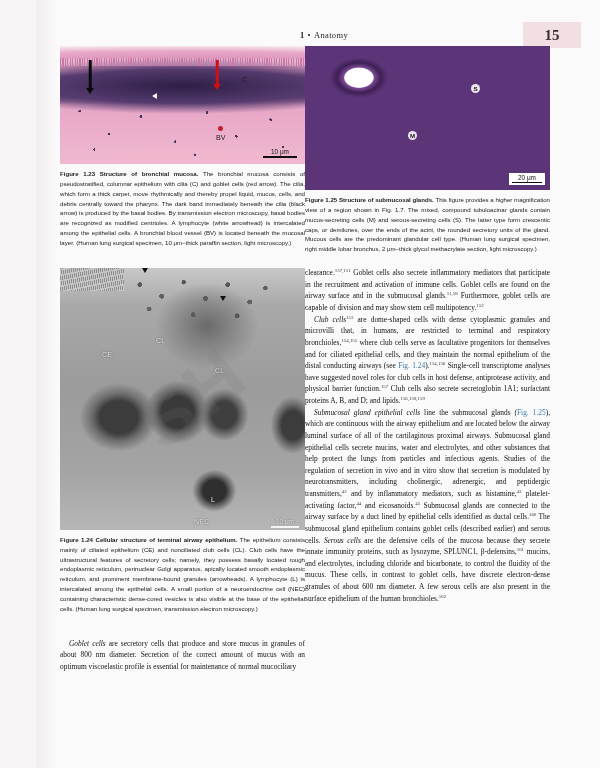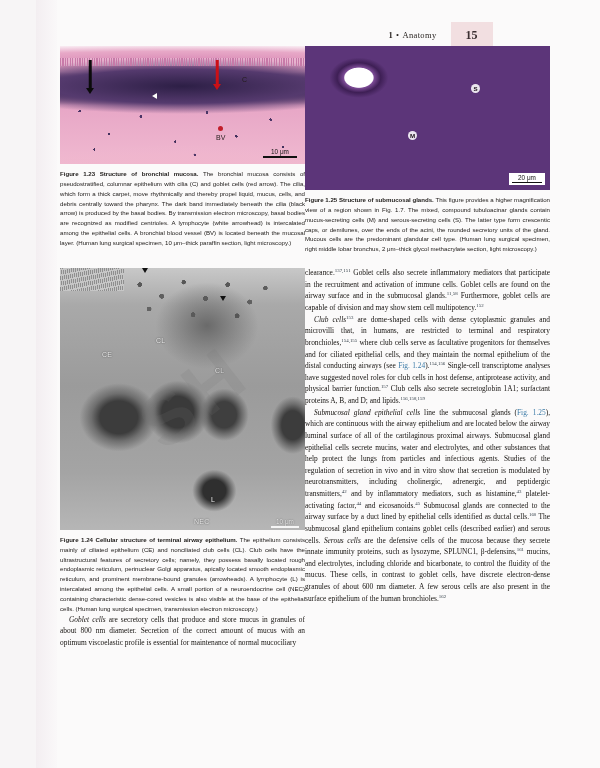--- a/index.html
+++ b/index.html
@@ -26,37 +26,37 @@
     position: absolute;
     left: 36px; top: 0;
     width: 21px; height: 768px;
     background: linear-gradient(to right,#f3eef1,#faf8f9);
   }
   
   .runhead {
     position: absolute;
     top: 22px; left: 300px; right: 19px;
     height: 26px;
-    display: flex; align-items: center; justify-content: center;
+    display: flex; align-items: center; justify-content: space-between;
   }
   .runhead-text {
     font-size: 8.5px;
     letter-spacing: .35px;
     color: #2a2522;
     margin-right: 14px;
     white-space: nowrap;
   }
   .runhead-text .chnum { font-weight: bold; }
   .runhead-text .dot { margin: 0 3px; }
   .folio {
     background: #f2dfe1;
     color: #3b2f31;
     font-weight: bold;
-    font-size: 12px;
-    width: 42px; height: 26px;
+    font-size: 15px;
+    width: 58px; height: 26px;
     display: flex; align-items: center; justify-content: center;
   }
   
   .col {
     position: absolute;
     width: 245px;
     top: 46px;
   }
   .col-left  { left: 60px; }
   .col-right { left: 305px; }
@@ -322,21 +322,21 @@
         </div>
       </div>
 
       <div class="caption">
         <b>Figure 1.24</b>
         <b>Cellular structure of terminal airway epithelium.</b>
         <span>The epithelium consists mainly of ciliated epithelium (CE) and nonciliated club cells (CL). Club cells have the ultrastructural features of secretory cells; namely, they possess basally located rough endoplasmic reticulum, perinuclear Golgi apparatus, apically located smooth endoplasmic reticulum, and prominent membrane-bound granules (arrowheads). A lymphocyte (L) is intercalated among the epithelial cells. A small portion of a neuroendocrine cell (NEC) containing characteristic dense-cored vesicles is also visible at the base of the epithelial cells. (Human lung surgical specimen, transmission electron microscopy.)</span>
       </div>
     </div>
 
-    <div class="body-text" style="margin-top:0;">
+    <div class="body-text" style="margin-top:24px;">
       <p>
         <i>Goblet cells</i><span> are secretory cells that produce and store mucus in granules of about 800 nm diameter. Secretion of the correct amount of mucus with an optimum viscoelastic profile is essential for maintenance of normal mucociliary</span>
       </p>
     </div>
   </div>
 
   <div class="col col-right">
 
     <div class="figure">
       <div class="fig-img mg25">

